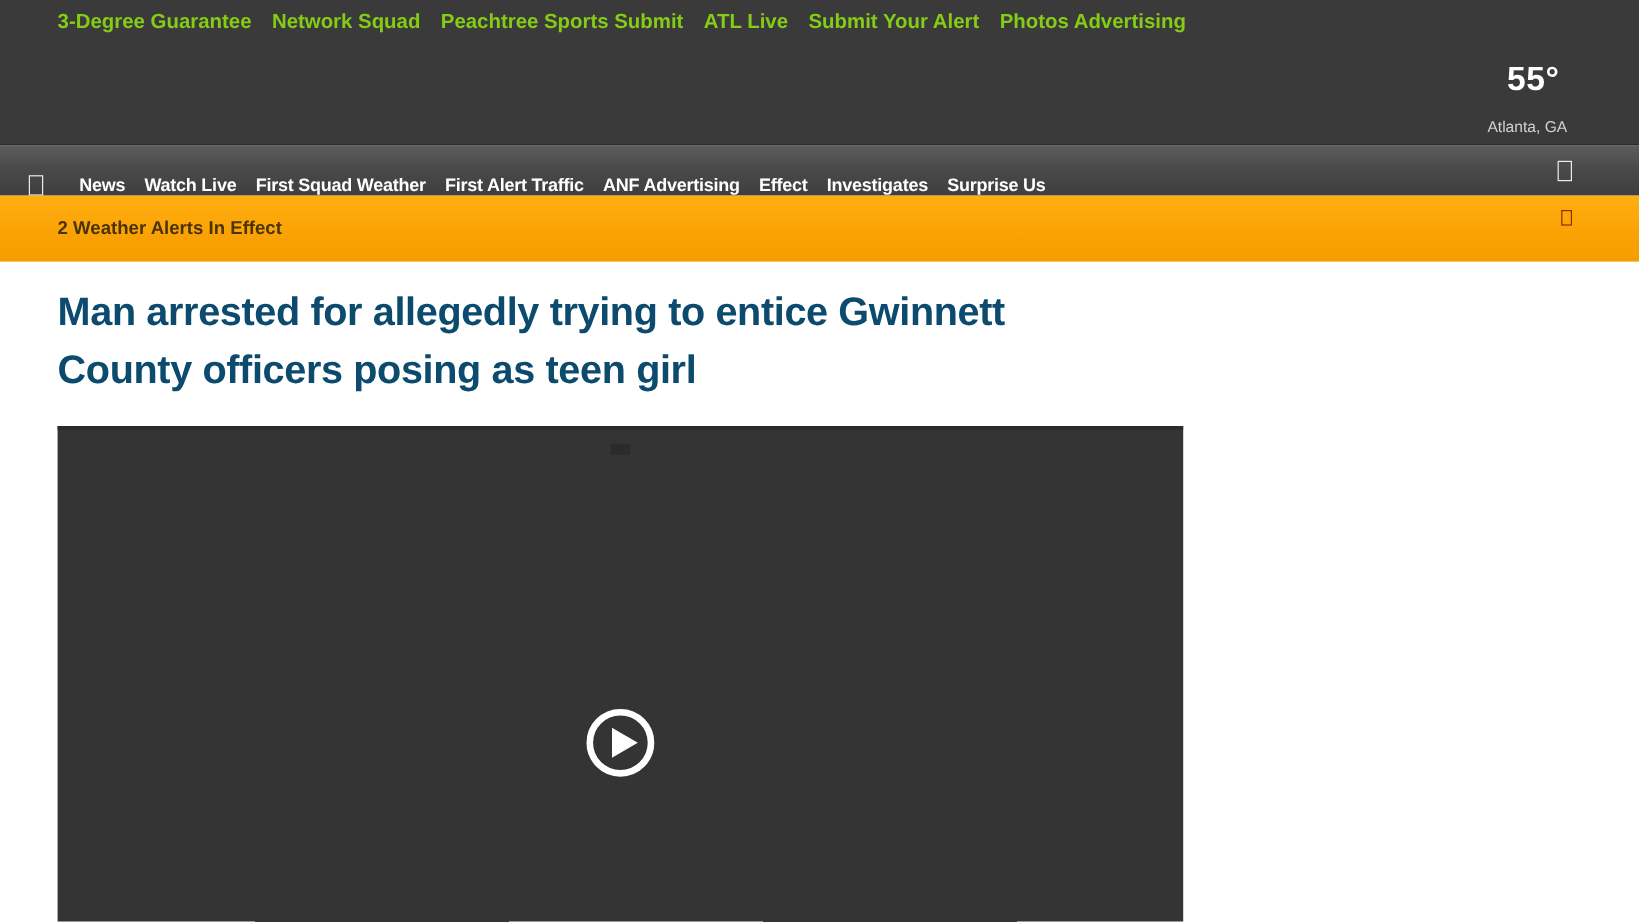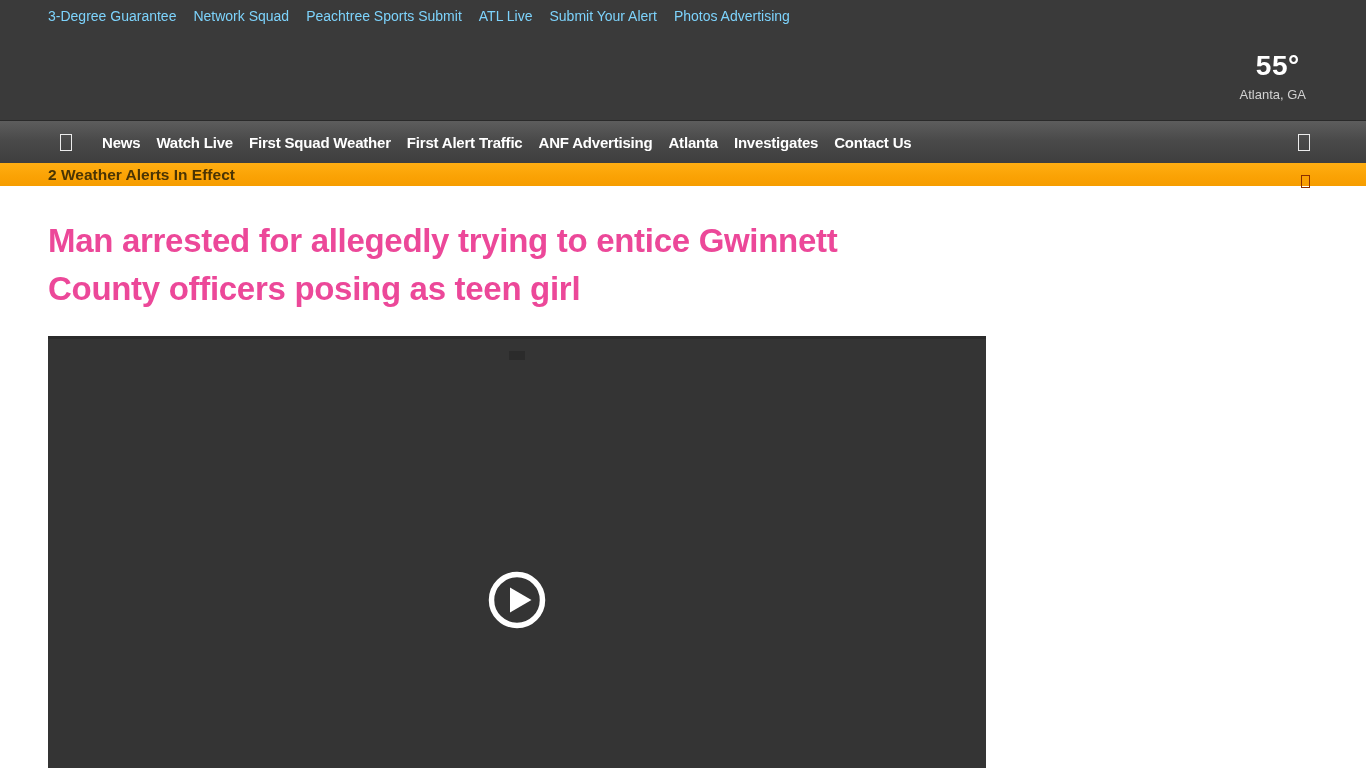--- a/index.html
+++ b/index.html
@@ -2,45 +2,45 @@
 <html><head>
 <meta charset="utf-8">
 <style>
   * { margin: 0; padding: 0; box-sizing: border-box; }
   html, body { width: 1366px; height: 768px; overflow: hidden; background: #ffffff;
     font-family: "Liberation Sans", sans-serif; }
 
   
   .site-header { position: relative; width: 100%; height: 120px; background: #3a3a3a; }
   .topbar-links { display: flex; align-items: center; gap: 17px; padding: 8px 0 0 48px; }
-  .topbar-links a { color: #7dd3fc; font-size: 14px; text-decoration: none; white-space: nowrap; cursor: pointer; }
+  .topbar-links a { color: #84cc16; font-size: 17px; text-decoration: none; white-space: nowrap; cursor: pointer; font-weight: bold; }
   .weather { position: absolute; top: 50px; right: 48px; color: #ffffff; cursor: pointer; }
   .weather .temp { font-size: 28px; font-weight: bold; text-align: center; padding-right: 2px; letter-spacing: 0.5px; }
-  .weather .loc { font-size: 13px; color: #d2d2d2; margin-top: 5px; text-align: center; padding-right: 12px; }
+  .weather .loc { font-size: 13px; color: #d2d2d2; margin-top: 16px; text-align: center; padding-right: 12px; }
 
   
-  .main-nav { position: relative; display: flex; align-items: center; gap: 16px;
-    height: 43px; padding-left: 60px; border-top: 1px solid #2a2a2a;
+  .main-nav { position: relative; display: flex; align-items: flex-end; gap: 16px;
+    height: 43px; padding-left: 24px; border-top: 1px solid #2a2a2a;
     background: linear-gradient(180deg, #5d5d5d 0%, #4a4a4a 45%, #3e3e3e 100%); }
   .main-nav a { color: #ffffff; font-size: 15px; font-weight: bold; text-decoration: none;
     white-space: nowrap; cursor: pointer; letter-spacing: -0.2px; }
   .tofu { display: inline-block; width: 12px; height: 17px; border: 1.5px solid #ececec; }
   .menu-tofu { margin-right: 14px; }
   .search-tofu { position: absolute; right: 56px; top: 13px; }
 
   
-  .alert-bar { position: relative; display: flex; align-items: center; height: 23px;
+  .alert-bar { position: relative; display: flex; align-items: center; height: 55px;
     padding-left: 48px; background: linear-gradient(180deg, #ffae12 0%, #faa204 60%, #f69d00 100%);
     cursor: pointer; }
   .alert-bar .alert-text { color: #4a3404; font-size: 15.5px; font-weight: bold; }
   .alert-tofu { position: absolute; right: 56px; top: 12px; width: 9px; height: 13px;
     border: 1.5px solid #8a2f00; }
 
   
-  .article-headline { margin: 31px 0 0 48px; max-width: 870px; color: #ec4899;
+  .article-headline { margin: 18px 0 0 48px; max-width: 870px; color: #0c4a6e;
     font-size: 33px; line-height: 1.46; font-weight: bold; letter-spacing: -0.3px; }
 
   
   .video-player { position: relative; margin: 23px 0 0 48px; width: 938px; height: 527px;
     background: #343434; cursor: pointer; }
   .video-player::before { content: ""; position: absolute; top: 0; left: 0; right: 0;
     height: 3px; background: #2b2b2b; }
   .video-notch { position: absolute; top: 15px; left: 50%; transform: translateX(-50%);
     width: 16px; height: 9px; background: #2b2b2b; }
   .play-button { position: absolute; left: 50%; top: 50%; transform: translate(-50%, -50%);
@@ -65,23 +65,23 @@
   </div>
 </header>
 
 <nav class="main-nav">
   <span class="tofu menu-tofu"></span>
   <a>News</a>
   <a>Watch Live</a>
   <a>First Squad Weather</a>
   <a>First Alert Traffic</a>
   <a>ANF Advertising</a>
-  <a>Atlanta</a>
+  <a>Effect</a>
   <a>Investigates</a>
-  <a>Contact Us</a>
+  <a>Surprise Us</a>
   <span class="tofu search-tofu"></span>
 </nav>
 
 <div class="alert-bar">
   <span class="alert-text">2 Weather Alerts In Effect</span>
   <span class="alert-tofu"></span>
 </div>
 
 <main>
   <h1 class="article-headline">Man arrested for allegedly trying to entice Gwinnett County officers posing as teen girl</h1>

